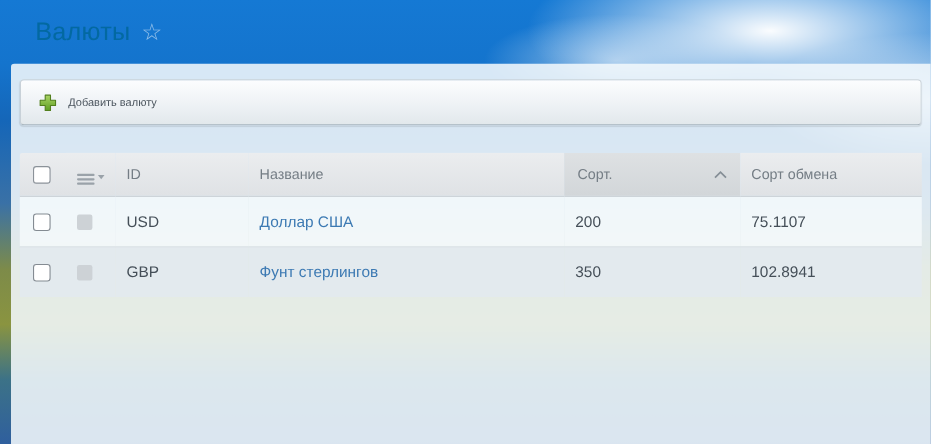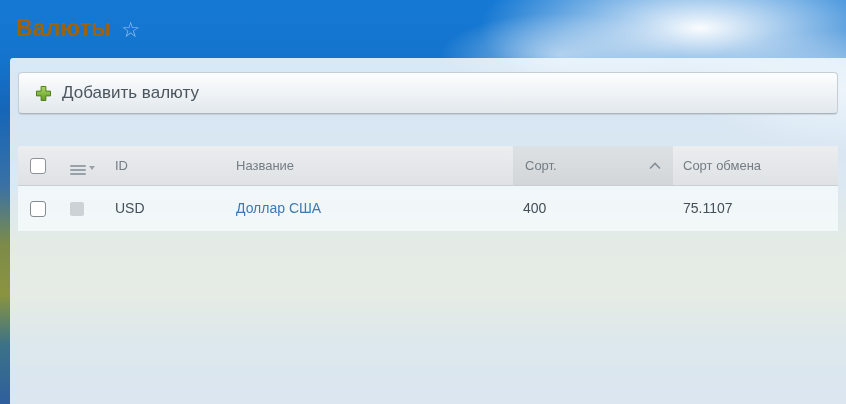--- a/index.html
+++ b/index.html
@@ -10,21 +10,21 @@
     background:
       radial-gradient(ellipse 340px 120px at 700px 28px, rgba(255,255,255,0.98), rgba(255,255,255,0) 65%),
       radial-gradient(ellipse 260px 100px at 846px 90px, rgba(255,255,255,0.75), rgba(255,255,255,0) 60%),
       radial-gradient(ellipse 200px 70px at 560px 55px, rgba(255,255,255,0.55), rgba(255,255,255,0) 60%),
       linear-gradient(180deg, #1579d4 0px, #1474cd 58px, #1566b8 110px, #3a71a6 185px,
                       #7d8b49 245px, #8a9440 295px, #3c7287 345px, #2f5f9e 404px);
   }
 
   
   .topbar { position: absolute; left: 16px; top: 8px; height: 40px; display: flex; align-items: center; gap: 10px; }
-  .page-title { font-size: 23px; font-weight: 700; color: #a16207; letter-spacing: 0.2px; }
+  .page-title { font-size: 23px; font-weight: 400; color: #0369a1; letter-spacing: 0.2px; margin-left: 16px; }
   .fav-star { font-size: 21px; color: rgba(255,255,255,0.55); cursor: pointer; line-height: 1; margin-top: 2px; }
 
   
   .panel {
     position: absolute; left: 10px; top: 58px; right: -20px; bottom: -20px;
     background: rgba(242,248,252,0.88);
     border-radius: 3px 0 0 0;
   }
 
   
@@ -33,27 +33,27 @@
     background: linear-gradient(180deg, #fcfdfe 0%, #eef2f5 55%, #e2e8ec 100%);
     border: 1px solid #c7cfd5; border-bottom-color: #a9b4bc;
     border-radius: 4px;
     box-shadow: 0 1px 1px rgba(0,0,0,0.10);
     display: flex; align-items: center;
   }
   .add-btn {
     display: flex; align-items: center; gap: 10px;
     background: none; border: none; cursor: pointer;
     padding: 8px 16px; height: 100%;
-    font-family: inherit; font-size: 17px; color: #4b555e;
+    font-family: inherit; font-size: 10px; color: #4b555e;
   }
   .plus-icon { display: inline-flex; line-height: 0; }
 
   
   .grid {
-    position: absolute; left: 8px; right: 28px; top: 88px;
+    position: absolute; left: 8px; right: 28px; top: 81px;
     border-collapse: collapse; table-layout: fixed; width: calc(100% - 36px);
   }
   .grid col.c-check { width: 42px; }
   .grid col.c-menu  { width: 45px; }
   .grid col.c-id    { width: 121px; }
   .grid col.c-name  { width: 287px; }
   .grid col.c-sort  { width: 160px; }
 
   .grid thead th {
     height: 39px; padding: 0 0 0 10px; text-align: left;
@@ -176,18 +176,26 @@
           <span>Сорт обмена</span>
         </th>
       </tr>
     </thead>
     <tbody>
       <tr>
         <td><span class="checkbox"></span></td>
         <td><span class="drag-square"></span></td>
         <td>USD</td>
         <td><a class="cell-link">Доллар США</a></td>
-        <td class="num">400</td>
+        <td class="num">200</td>
         <td class="num">75.1107</td>
+      </tr>
+      <tr class="highlighted">
+        <td><span class="checkbox"></span></td>
+        <td><span class="drag-square"></span></td>
+        <td>GBP</td>
+        <td><a class="cell-link">Фунт стерлингов</a></td>
+        <td class="num">350</td>
+        <td class="num">102.8941</td>
       </tr>
     </tbody>
   </table>
 </div>
 
 </body></html>

